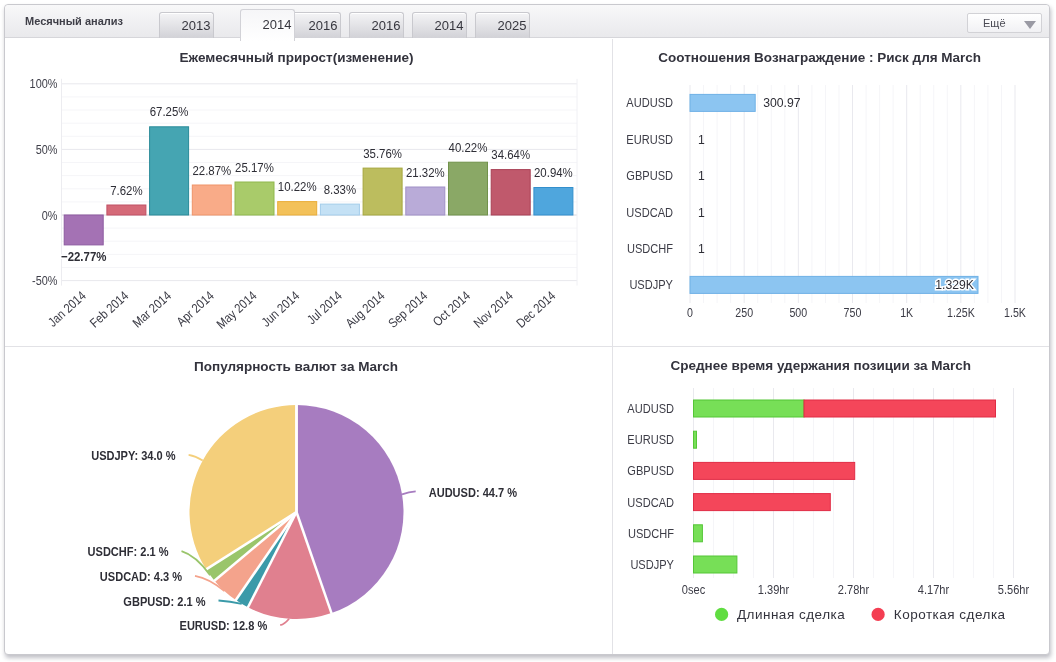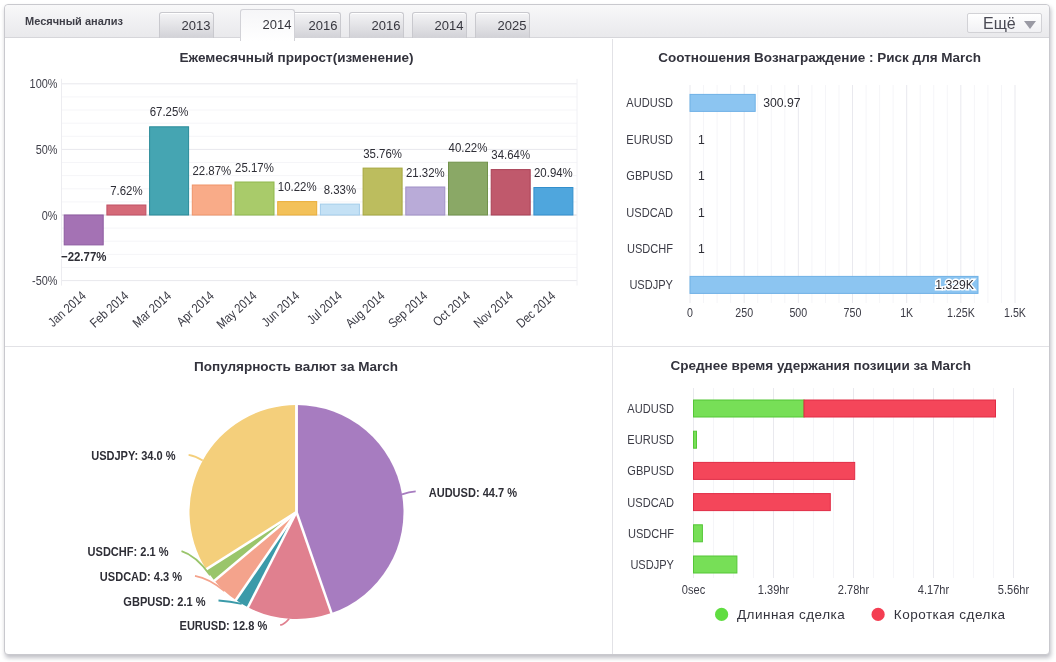--- a/index.html
+++ b/index.html
@@ -5,21 +5,21 @@
 #panel { position:absolute; left:4px; top:4px; width:1046px; height:651px; background:#ffffff;
   border:1px solid #c9c9ce; border-radius:4px; box-shadow:1px 3px 4px rgba(30,30,50,0.28); }
 #hdr { position:absolute; left:0; top:0; width:100%; height:33px; border-radius:4px 4px 0 0;
   background:linear-gradient(#f8f8f9, #e9e9ec); border-bottom:1px solid #d6d6da; }
 #hdr .title { position:absolute; left:20px; top:10px; font-size:11px; font-weight:bold; color:#3f3f48; }
 .tab { position:absolute; top:7px; width:55px; height:26px; line-height:26px; text-align:center;
   font-size:13px; color:#36363e; background:linear-gradient(#f4f4f6,#d2d2d7); border:1px solid #c9c9ce;
   border-bottom:none; border-radius:3px 3px 0 0; box-shadow:inset 0 1px 0 #ffffff;padding-left:19px; }
 .tab.sel { top:4px; height:32px; line-height:30px; background:linear-gradient(#f6f6f8,#ffffff); border-color:#d2d2d7; box-shadow:none; z-index:5;margin-left:17px; }
 #more { position:absolute; right:7px; top:8px; width:75px; height:20px; border:1px solid #d2d2d6; border-radius:2px;
-  background:linear-gradient(#ffffff,#f1f1f4); font-size:16px; color:#4a4a54; text-align:left; line-height:19px; padding-left:15px; }
+  background:linear-gradient(#ffffff,#f1f1f4); font-size:11px; color:#4a4a54; text-align:left; line-height:19px; padding-left:15px; }
 #more .arr { position:absolute; right:5px; top:7px; width:0; height:0; border-left:6px solid transparent; border-right:6px solid transparent; border-top:8px solid #9a9aa4; }
 #vdiv { position:absolute; left:607px; top:34px; width:1px; height:615px; background:#e2e2e6; }
 #hdiv { position:absolute; left:0; top:341px; width:1044px; height:1px; background:#e2e2e6; }
 svg { overflow:visible; }
 </style></head>
 <body>
 <div id="panel">
   <div id="hdr">
       <div class="title">Месячный анализ</div>
   <div class="tab" style="left:154px">2013</div>

